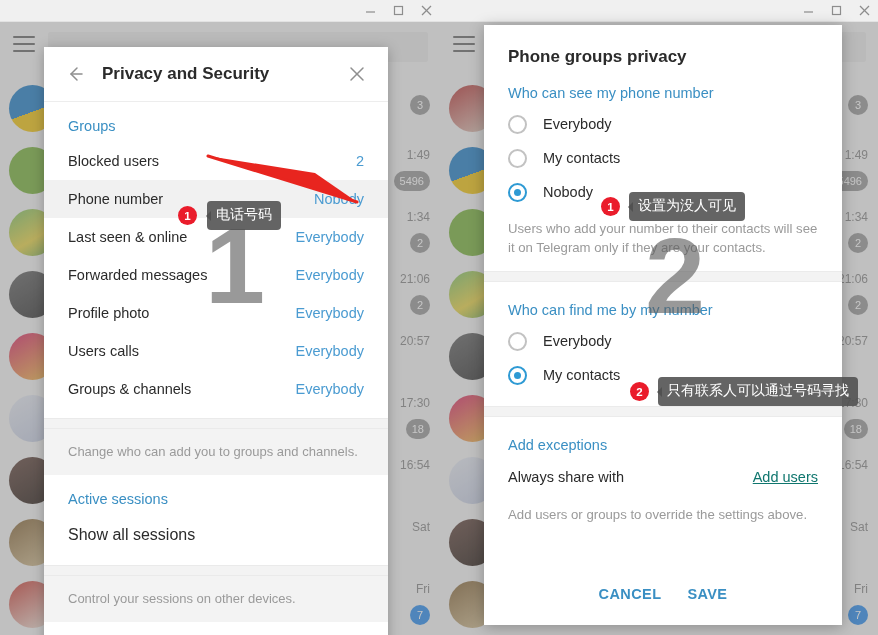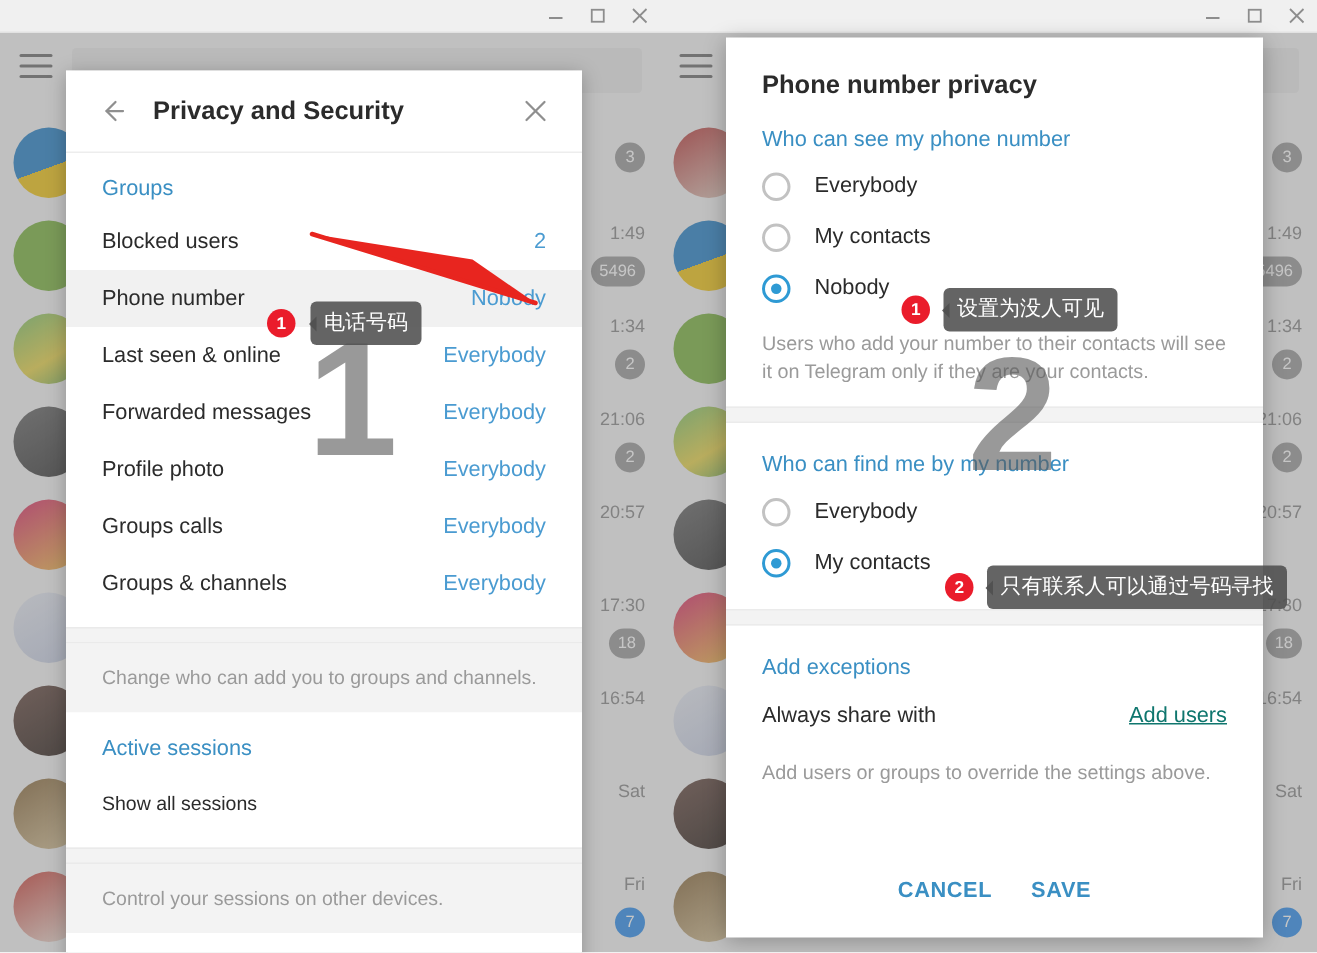--- a/index.html
+++ b/index.html
@@ -70,21 +70,21 @@
   .section-title { color:#3a8fc3; font-size: 14.5px; padding: 12px 24px 8px; }
   .srow {
     height: 38px; display:flex; align-items:center; padding: 0 24px;
     font-size: 14.5px; color:#2b2b2b; position:relative;
   }
   .srow.hl { background:#f1f1f1; }
   .srow .lbl { flex: 0 0 auto; }
   .srow .val { margin-left:auto; color:#4a9bd1; font-size:14.5px; }
   .sep { height: 11px; background:#f3f3f3; border-top:1px solid #eaeaea; border-bottom:1px solid #eaeaea; }
   .footnote { background:#f3f3f3; color:#9a9a9a; font-size:13px; padding: 15px 24px 16px; }
-  .plainrow { height: 40px; display:flex; align-items:center; padding: 0 24px; font-size:13px; color:#2b2b2b;}
+  .plainrow { height: 40px; display:flex; align-items:center; padding: 0 24px; font-size:16px; color:#2b2b2b;}
 
   
   #dialog-phone {
     position:absolute; left: 44px; top: 25px; width: 358px; height: 600px;
     background:#fff; box-shadow: 0 2px 14px rgba(0,0,0,0.28); overflow:hidden;
   }
   .pd-title { font-size: 17px; font-weight:600; color:#2b2b2b; padding: 22px 24px 4px; }
   .pd-sub { color:#3a8fc3; font-size: 14.5px; padding: 14px 24px 6px; }
   .radio-row { display:flex; align-items:center; height: 34px; padding: 0 24px; position:relative; }
   .radio {
@@ -244,21 +244,21 @@
             </div>
             <div class="srow">
               <span class="lbl">Forwarded messages</span>
               <span class="val">Everybody</span>
             </div>
             <div class="srow">
               <span class="lbl">Profile photo</span>
               <span class="val">Everybody</span>
             </div>
             <div class="srow">
-              <span class="lbl">Groups calls</span>
+              <span class="lbl">Users calls</span>
               <span class="val">Everybody</span>
             </div>
             <div class="srow">
               <span class="lbl">Groups &amp; channels</span>
               <span class="val">Everybody</span>
             </div>
           </div>
       </div>
 
       <div class="sep"></div>
@@ -357,21 +357,21 @@
           </div>
           <div class="chatrow">
             <div class="avatar" style="background: linear-gradient(150deg, rgb(138, 107, 63), rgb(216, 196, 154));"></div>
             <div class="meta"><div class="ctime">Fri</div><div class="cbadge blue">7</div></div>
           </div>
         </div>
       <div class="app-overlay"></div>
     </div>
 
     <div id="dialog-phone">
-      <div class="pd-title">Phone number privacy</div>
+      <div class="pd-title">Phone groups privacy</div>
 
       <div class="pd-sub">Who can see my phone number</div>
       <div id="see-options">
           <div class="radio-row">
             <div class="radio"></div>
             <div class="radio-label">Everybody</div>
           </div>
           <div class="radio-row">
             <div class="radio"></div>
             <div class="radio-label">My contacts</div>

